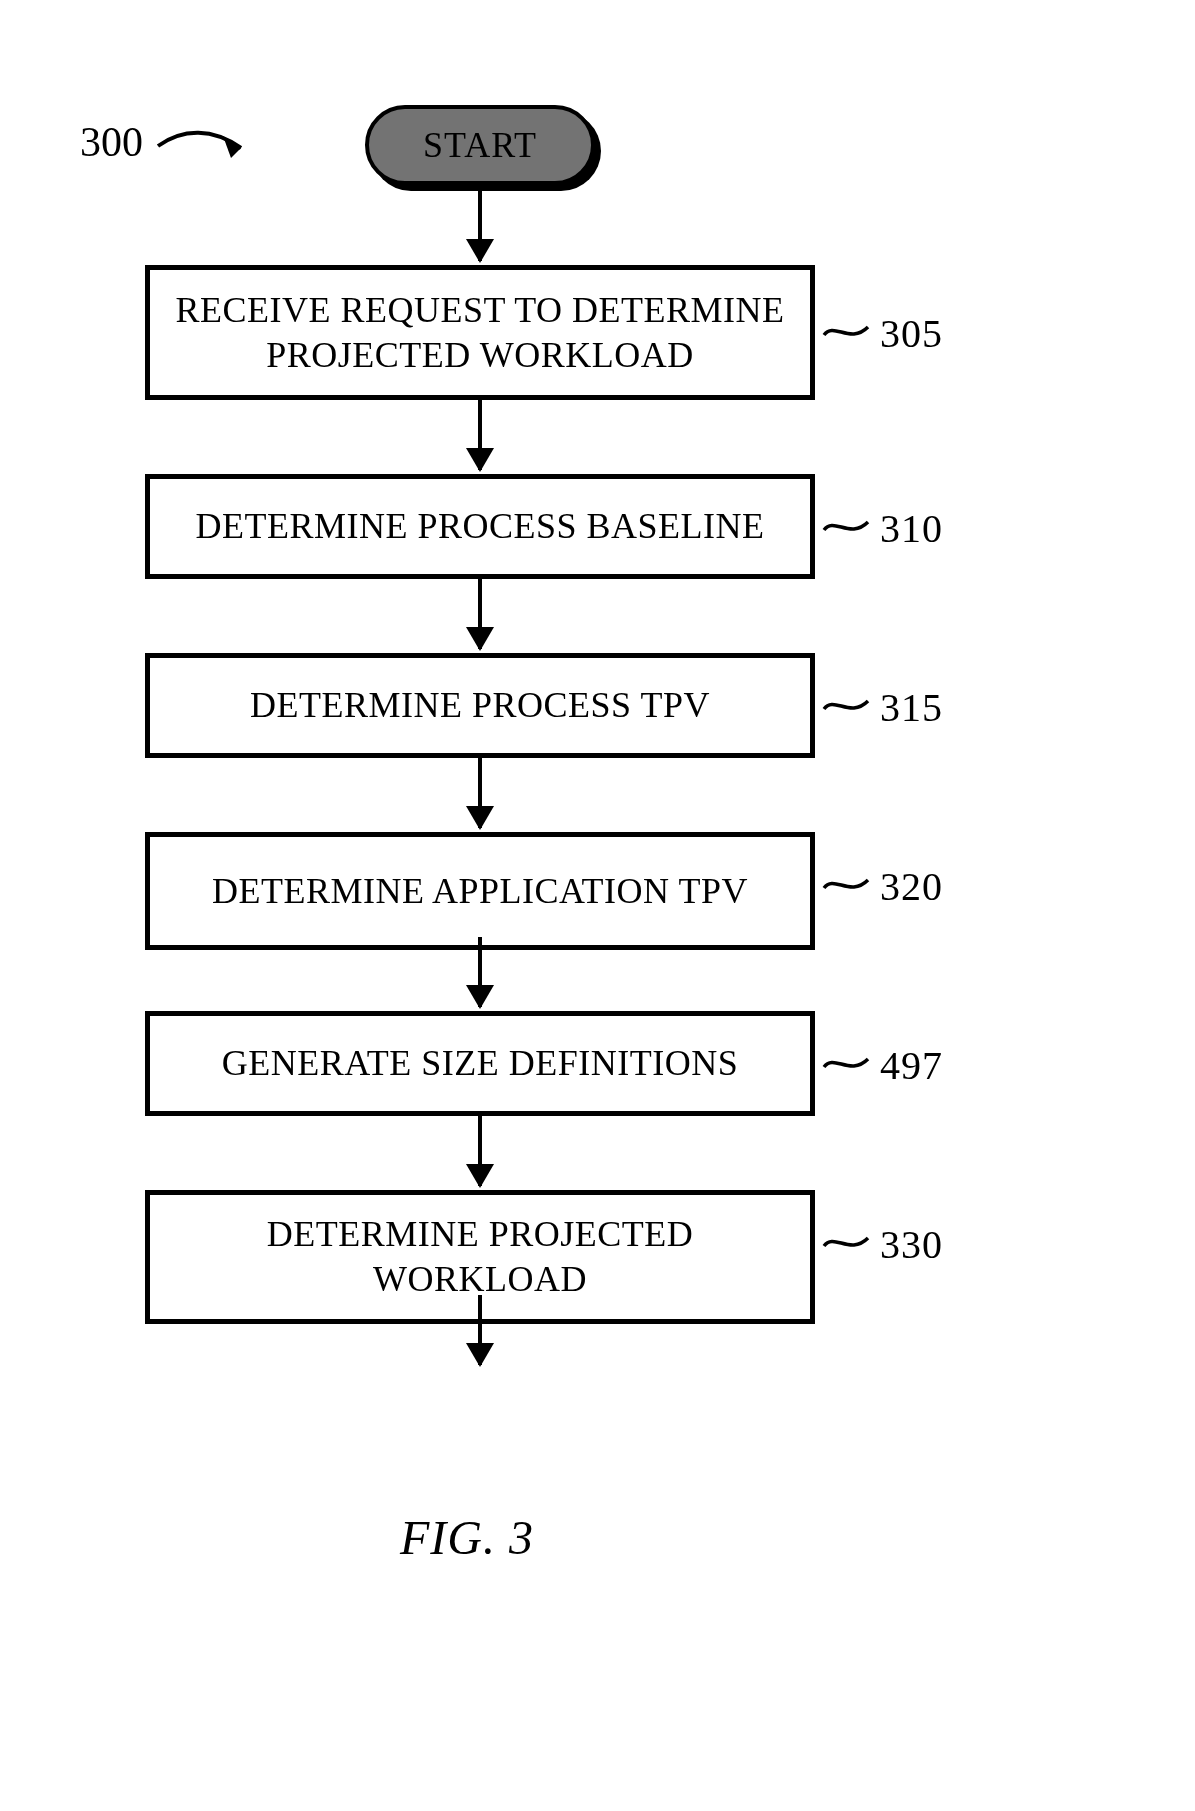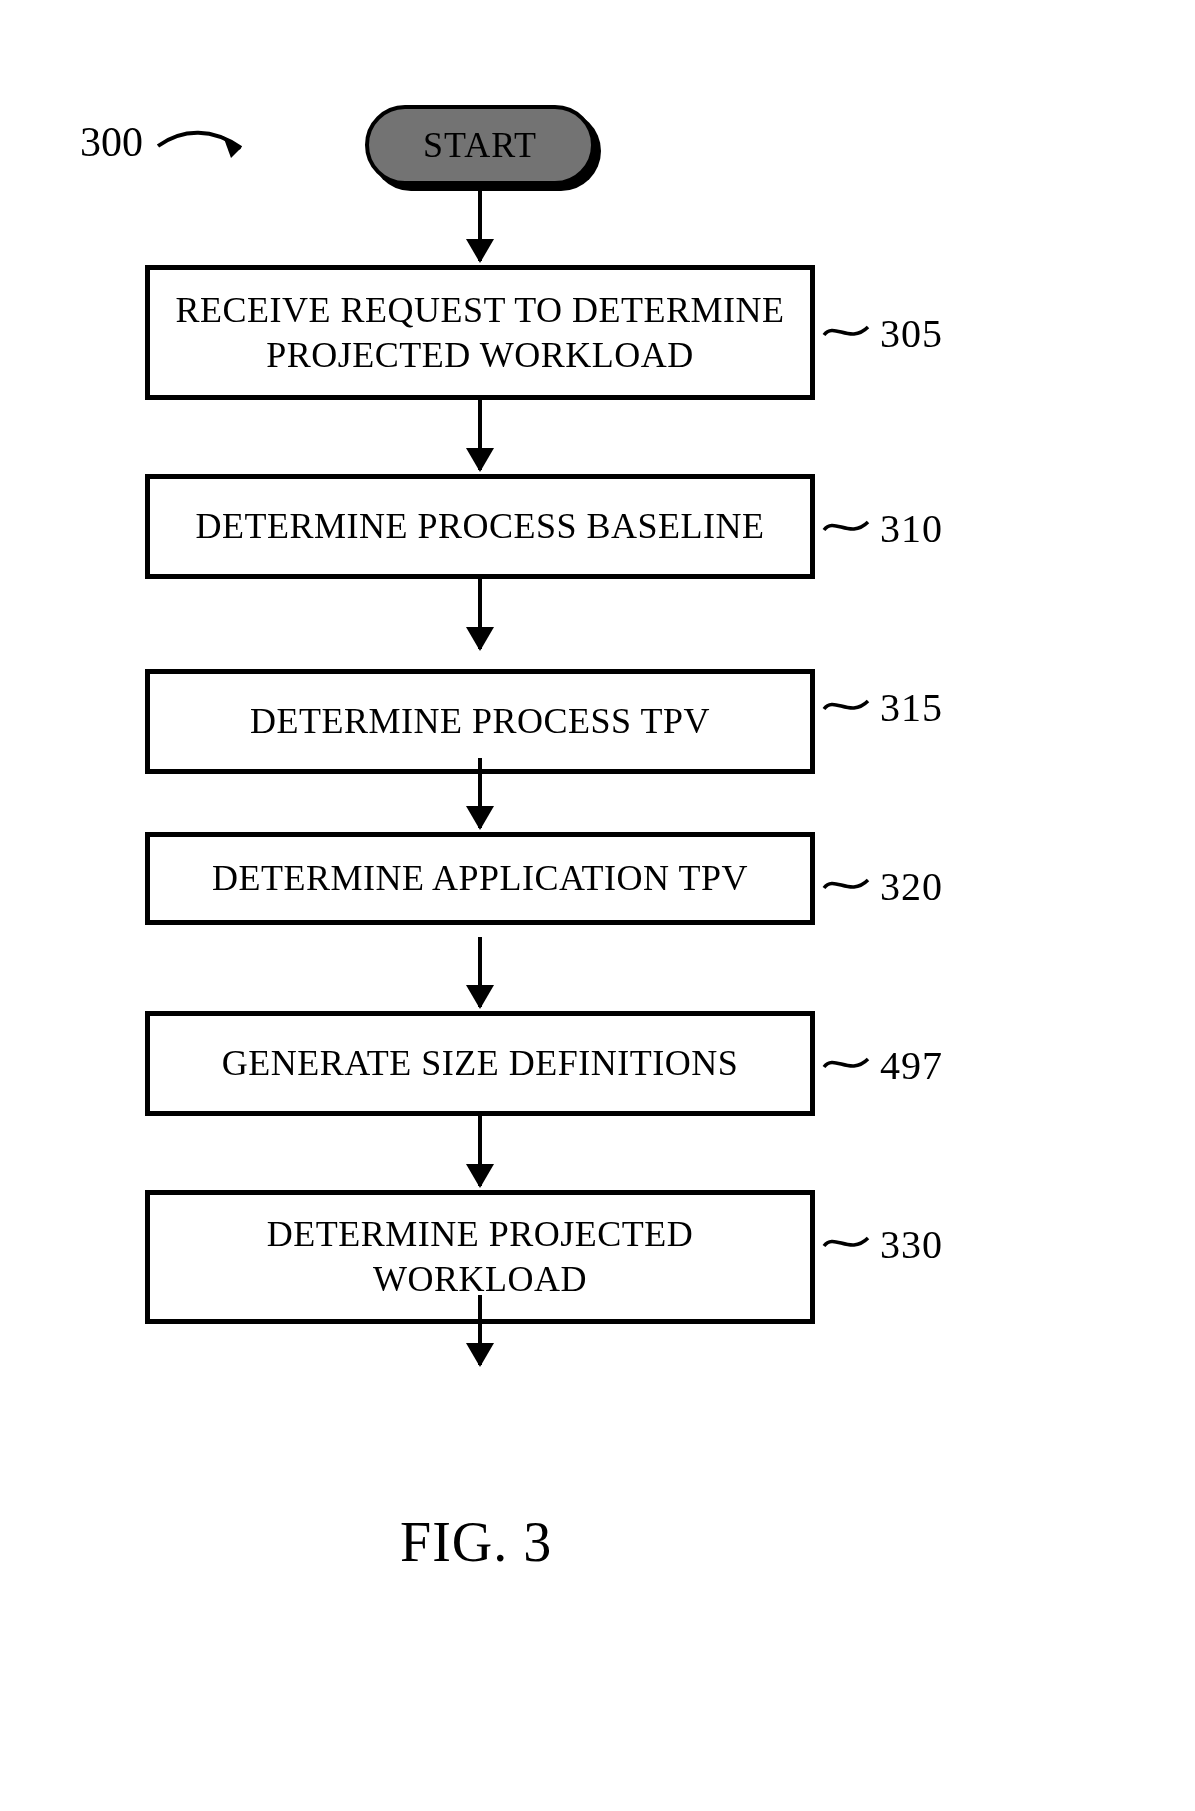--- a/index.html
+++ b/index.html
@@ -54,21 +54,22 @@
       transform: translateX(-50%);
       width: 0; height: 0;
       border-left: 14px solid transparent;
       border-right: 14px solid transparent;
       border-top: 24px solid #000;
     }
 
     
     .caption {
       position: absolute;
-      font-size: 56px;
+      font-style: italic;
+      font-size: 48px;
       letter-spacing: 1px;
     }
 
     
     .ref300 { position: absolute; font-size: 42px; }
     .ref300-arrow { position: absolute; }
   </style>
 </head>
 <body>
 
@@ -99,31 +100,31 @@
   <div class="process" style="left:145px; top:474px; width:670px; height:105px;">
     <span>DETERMINE PROCESS BASELINE</span>
   </div>
   <svg class="tilde" style="left:822px; top:510px; width:50px; height:30px;">
       <path d="M2 20 C 12 6, 28 30, 46 12" stroke="#000" stroke-width="3.5" fill="none"></path>
     </svg>
   <div class="ref" style="left:880px; top:505px;">310</div>
 
   <div class="arrow" style="left:478px; top:579px; height:70px;"></div>
 
-  <div class="process" style="left:145px; top:653px; width:670px; height:105px;margin-top:16px;">
+  <div class="process" style="left:145px; top:653px; width:670px; height:105px;">
     <span>DETERMINE PROCESS TPV</span>
   </div>
   <svg class="tilde" style="left:822px; top:689px; width:50px; height:30px;">
       <path d="M2 20 C 12 6, 28 30, 46 12" stroke="#000" stroke-width="3.5" fill="none"></path>
     </svg>
   <div class="ref" style="left:880px; top:684px;">315</div>
 
   <div class="arrow" style="left:478px; top:758px; height:70px;"></div>
 
-  <div class="process" style="left:145px; top:832px; width:670px; height:93px;">
+  <div class="process" style="left:145px; top:832px; width:670px; height:118px;">
     <span>DETERMINE APPLICATION TPV</span>
   </div>
   <svg class="tilde" style="left:822px; top:868px; width:50px; height:30px;">
       <path d="M2 20 C 12 6, 28 30, 46 12" stroke="#000" stroke-width="3.5" fill="none"></path>
     </svg>
   <div class="ref" style="left:880px; top:863px;">320</div>
 
   <div class="arrow" style="left:478px; top:937px; height:70px;"></div>
 
   <div class="process" style="left:145px; top:1011px; width:670px; height:105px;align-items:center;">

